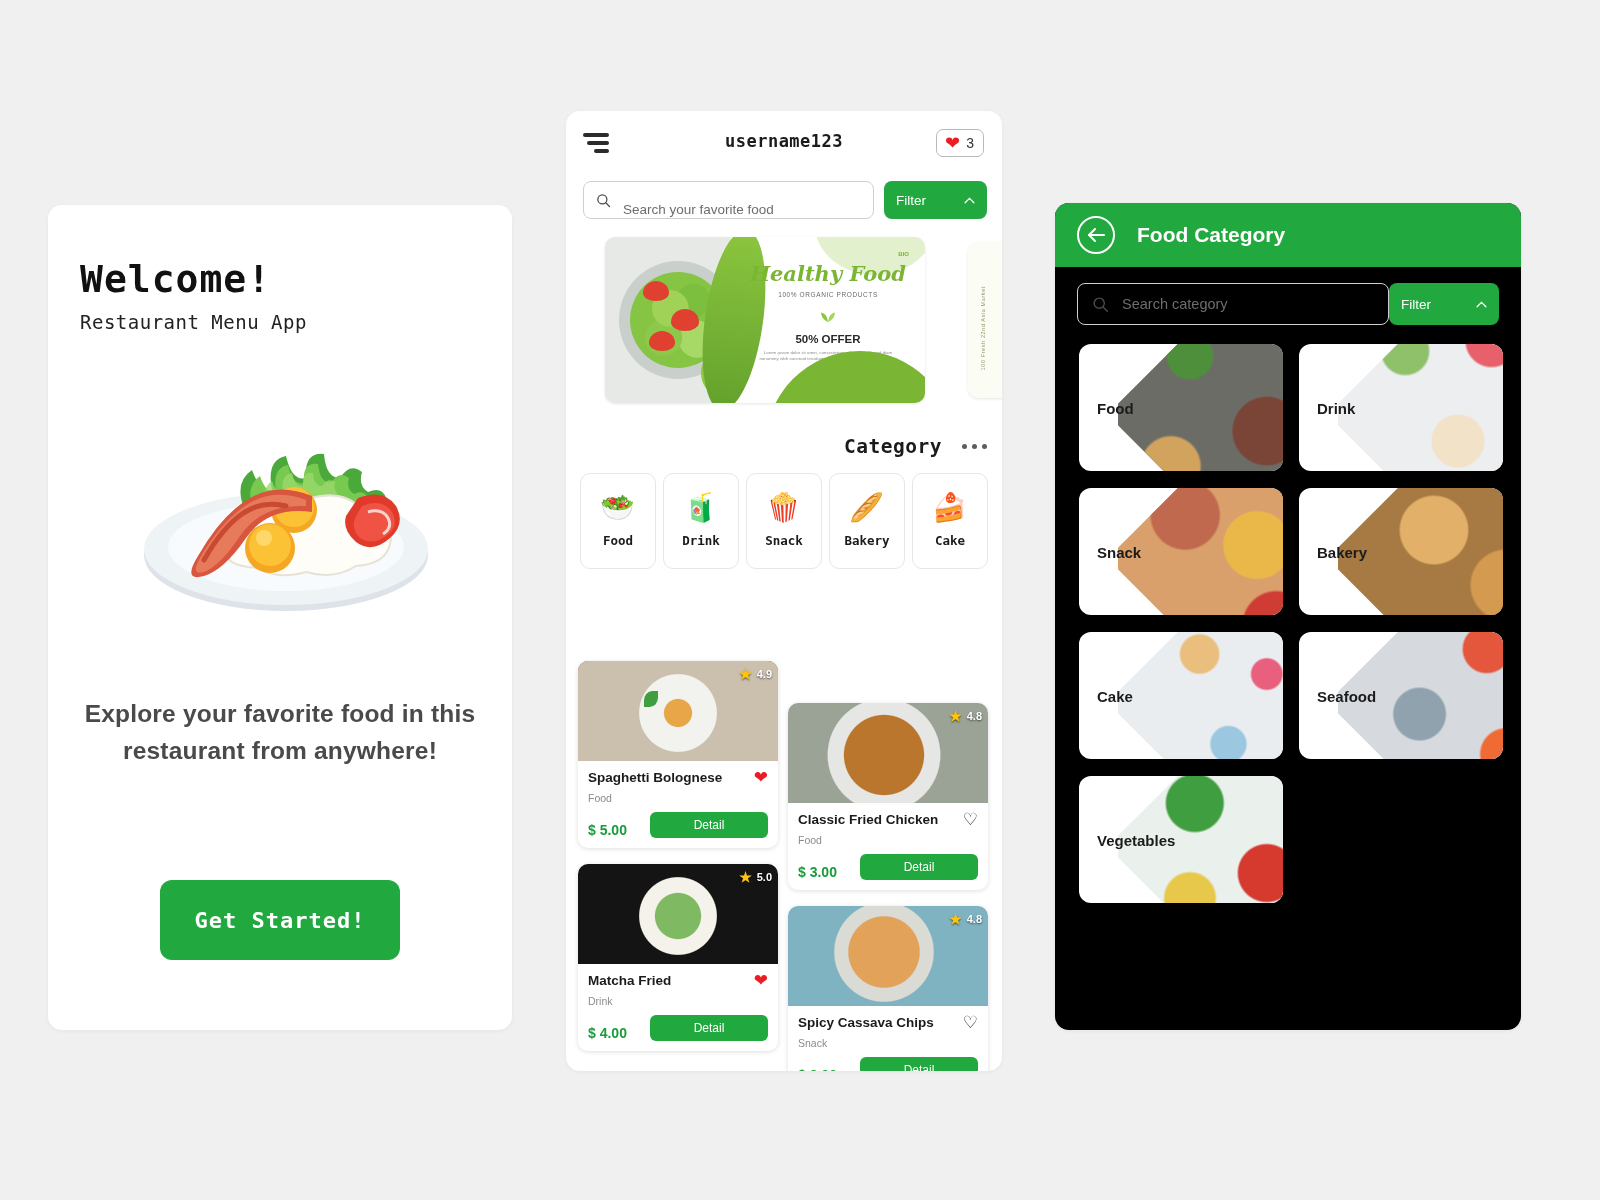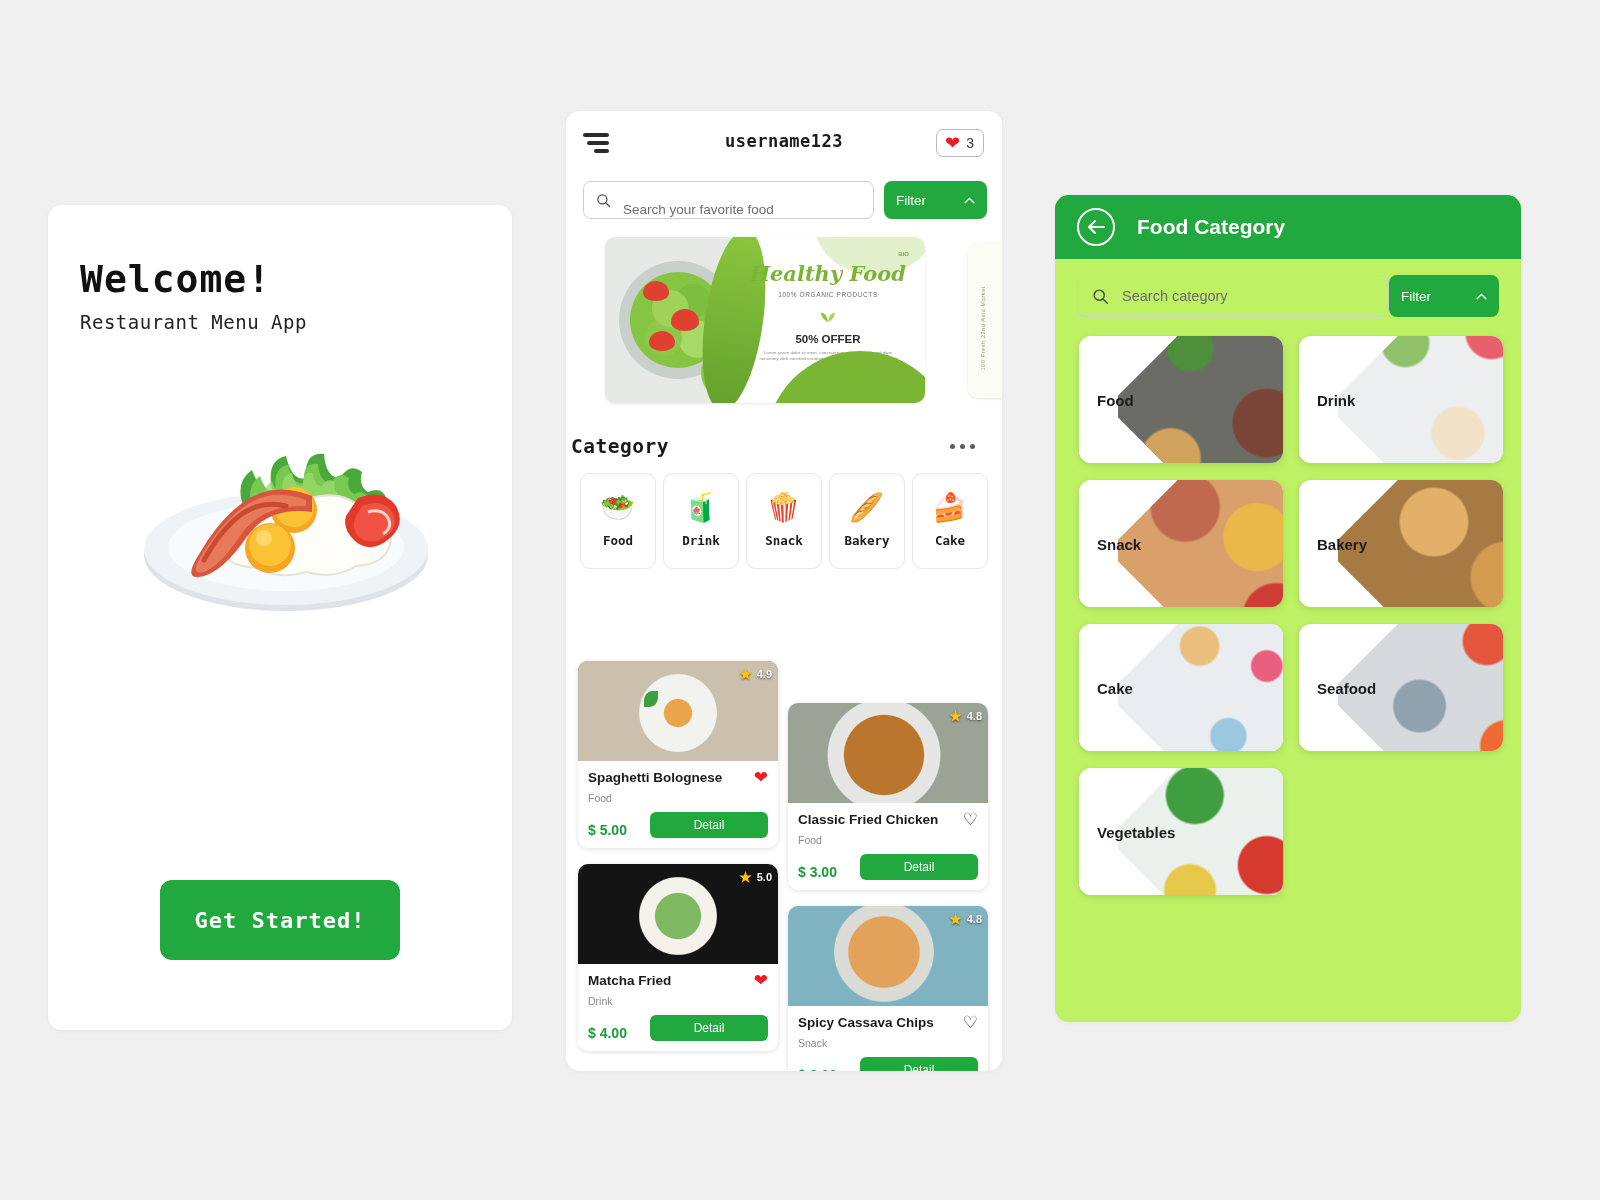--- a/index.html
+++ b/index.html
@@ -133,21 +133,21 @@
     background: radial-gradient(circle at 50% 50%, #f6c34a 0 26%, #e3e8dd 27% 42%, #8cc63f 43% 48%, #f7f8f4 49%);
     overflow: hidden; }
   .b2-bowl::after { content:""; position:absolute; inset: 16px; border-radius:50%;
     background: radial-gradient(circle at 40% 35%, #f0a93a 0 20%, transparent 21%),
                 radial-gradient(circle at 68% 50%, #f5c54f 0 22%, transparent 23%),
                 radial-gradient(circle at 45% 72%, #8fbf4a 0 20%, transparent 21%),
                 #f3e9c9; }
   .b2-vtext { position: absolute; left: 12px; top: 44px; font-size: 5.5px; color: #8a9a6a;
     writing-mode: vertical-rl; transform: rotate(180deg); letter-spacing: .6px; }
 
-  .sec-head { position: absolute; left: 5px; width: 404px; display: flex; align-items: center; justify-content: space-between; }
+  .sec-head { position: absolute; left: 17px; width: 404px; display: flex; align-items: center; justify-content: flex-end; gap: 20px; }
   .sec-title { font-family: "DejaVu Sans Mono", "Liberation Mono", monospace; font-size: 19.5px; font-weight: bold; color: #1b1b1b; letter-spacing: .5px; }
   .dots3 { display: flex; gap: 5px; cursor: pointer; }
   .dots3 i { width: 5px; height: 5px; border-radius: 50%; background: #5c5c5c; display: block; }
 
   .catrow { position: absolute; left: 14px; top: 362px; width: 410px; display: flex; gap: 7px; }
   .catcard {
     width: 76px; height: 96px; border: 1px solid #e6e6e6; border-radius: 10px; background: #fff;
     display: flex; flex-direction: column; align-items: center; justify-content: center; gap: 11px; cursor: pointer;
   }
   .catcard .ic { font-size: 28px; line-height: 28px; }
@@ -174,23 +174,23 @@
 
   
   .ph-spag { background: radial-gradient(circle at 50% 52%, #e9a648 0 12%, #f2f3ef 13% 34%, #cbbfae 35%), #7d6a58; }
   .ph-spag::after { content:""; position:absolute; left:33%; top:30%; width:14px; height:16px; background:#3f9e3f; border-radius:60% 0 60% 0; }
   .ph-chick { background: radial-gradient(circle at 48% 52%, #b9762c 0 34%, #e6e7e4 35% 48%, #9aa396 49%); }
   .ph-matcha { background: radial-gradient(circle at 50% 52%, #7fb961 0 20%, #f4f2ea 21% 34%, #141414 35%); }
   .ph-chips { background: radial-gradient(circle at 48% 46%, #e3a259 0 30%, #d9dbd4 31% 42%, #7fb3c2 43%); }
 
   
   .panel3 {
-    position: absolute; left: 1055px; top: 195px;
+    position: absolute; left: 1055px; top: 203px;
     width: 466px; height: 827px;
-    background: #bef264; border-radius: 14px;
+    background: #000000; border-radius: 14px;
     box-shadow: 0 1px 4px rgba(0,0,0,.05);
     overflow: hidden;
   }
   .p3-head { height: 64px; background: #21a83e; display: flex; align-items: center; padding-left: 22px; gap: 22px; }
   .backbtn { width: 38px; height: 38px; border-radius: 50%; border: 2px solid #fff; display: flex; align-items: center; justify-content: center; cursor: pointer; flex: none; }
   .p3-title { color: #fff; font-size: 21px; font-weight: bold; }
   .p3-searchrow { position: absolute; left: 22px; top: 80px; width: 422px; display: flex; }
   .p3-searchbox { flex: 1; height: 42px; border: 1px solid #cfcfcf; border-radius: 8px; display: flex; align-items: center; padding: 0 14px; }
   .p3-searchbox .sp { font-size: 14.5px; color: #6d6d6d; margin-left: 13px; }
   .p3-filter { width: 110px; height: 42px; }
@@ -241,20 +241,21 @@
 
       <path d="M176 106 q-34-14-62 2 q-28 16-52 58 q-16 26 6 20 q20-6 42-38 q22-32 66-26z" fill="#d8563e"></path>
       <path d="M170 110 q-32-12-58 4 q-26 16-48 54 q-10 18 4 14 q16-6 36-36 q22-32 66-30z" fill="#e87a5c"></path>
       <path d="M150 116 q-24-6-44 8 q-20 14-38 46" fill="none" stroke="#c94a33" stroke-width="5" stroke-linecap="round"></path>
 
       <path d="M222 108 q26-10 38 8 q10 18-6 32 q-18 16-34 4 q-14-12-10-26 z" fill="#e03a2b"></path>
       <path d="M226 116 q20-8 30 6 q8 14-6 24 q-14 10-26 2 q-10-10-4-22z" fill="#f05343"></path>
       <path d="M232 122 q14-4 20 6 q5 10-5 16" fill="none" stroke="#fbd3ce" stroke-width="3"></path>
     </svg>
 
+    <div class="p1-tagline">Explore your favorite food in this restaurant from anywhere!</div>
     <button class="p1-btn">Get Started!</button>
   </div>
 
   <div class="panel2">
     <div class="p2-topbar">
       <div class="hamburger">
           <i></i>
           <i></i>
           <i></i>
         </div>

